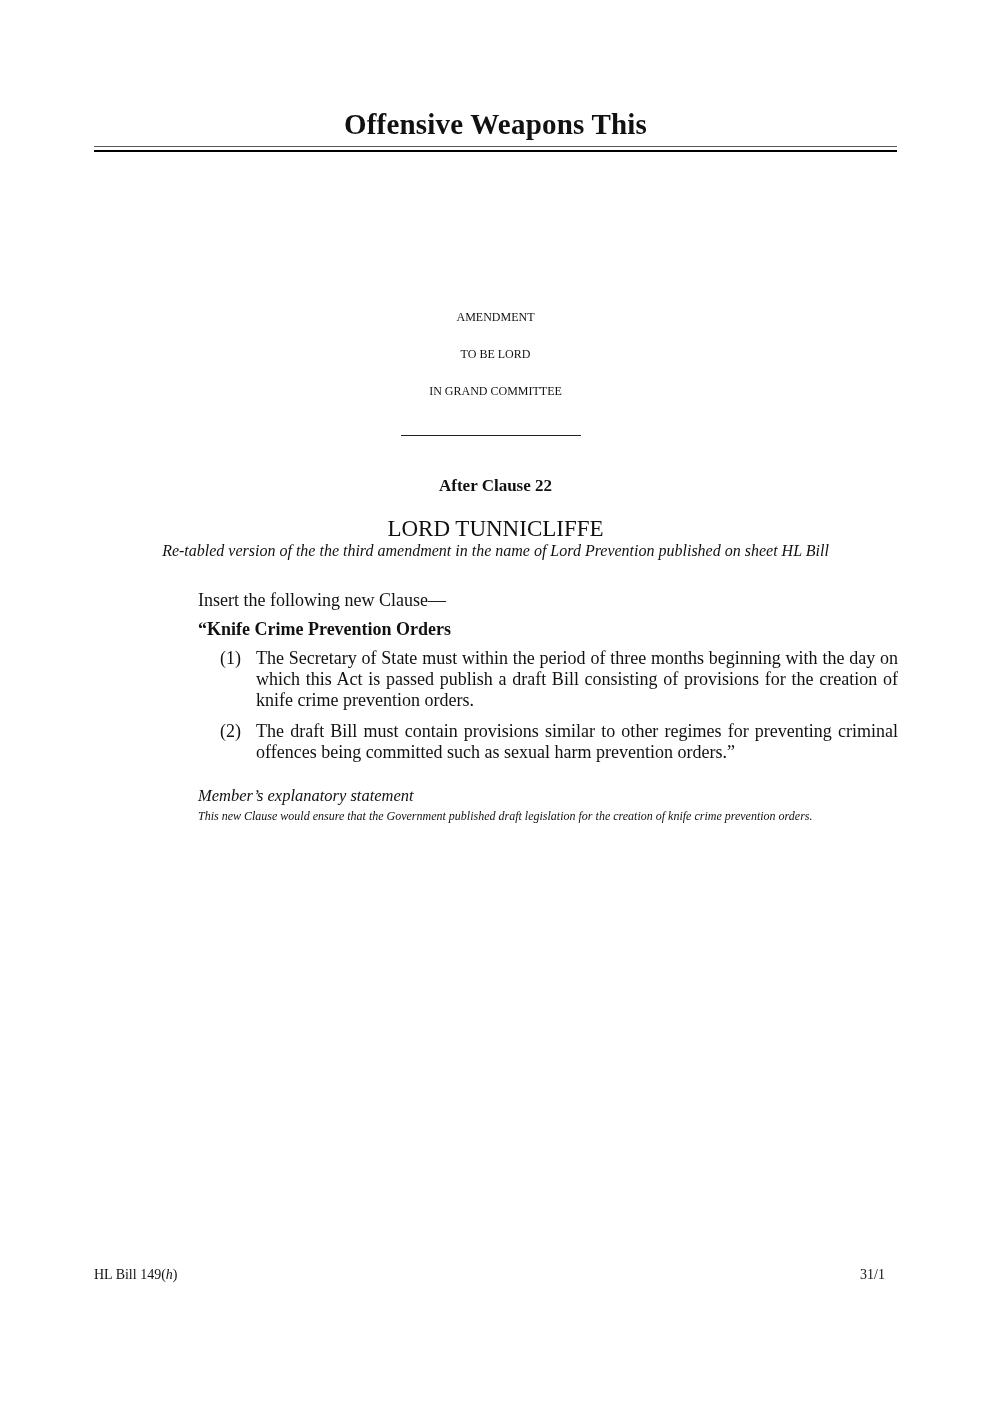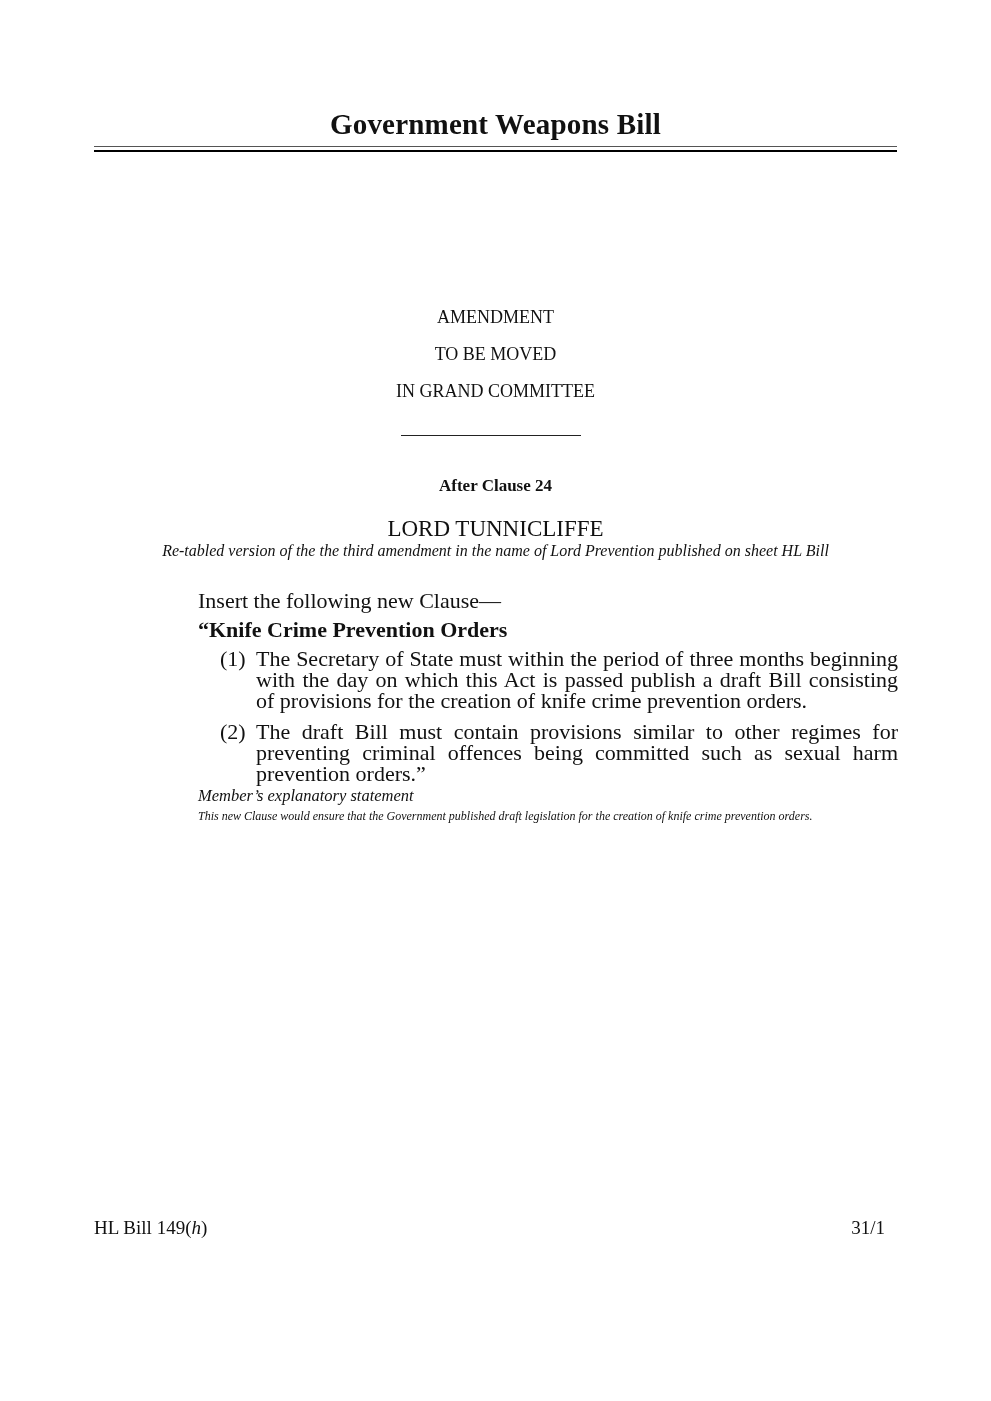--- a/index.html
+++ b/index.html
@@ -3,49 +3,49 @@
 <meta charset="utf-8">
 <style>
   html, body { margin: 0; padding: 0; background: #ffffff; }
   body { width: 991px; height: 1401px; position: relative; overflow: hidden;
          font-family: "Liberation Serif", "DejaVu Serif", serif; color: #111; }
   .abs { position: absolute; }
   .title { left: 94px; width: 803px; top: 106px; text-align: center;
            font-size: 29px; font-weight: bold; line-height: 36px; letter-spacing: 0.2px; }
   .rule-thin { left: 94px; width: 803px; top: 146px; height: 1px; background: #555; }
   .rule-thick { left: 94px; width: 803px; top: 150px; height: 2px; background: #000; }
-  .center-line { left: 94px; width: 803px; text-align: center; font-size: 18px; line-height: 22px; }
+  .center-line { left: 94px; width: 803px; text-align: center; font-size: 12px; line-height: 22px; }
   .short-rule { left: 401px; width: 180px; top: 435px; height: 1px; background: #222; }
   .bold { font-weight: bold; }
   .italic { font-style: italic; }
   .retabled { left: 100px; width: 791px; top: 541px; text-align: center;
               font-size: 16px; line-height: 19px; font-style: italic; }
-  .body-text { font-size: 22px; line-height: 21px; }
+  .body-text { font-size: 18px; line-height: 21px; }
   .para { left: 198px; width: 700px; }
   .sub { left: 220px; width: 678px; display: flex; }
   .sub .num { width: 36px; flex: 0 0 36px; }
   .sub .txt { flex: 1; text-align: justify; }
   .ex-head { left: 198px; top: 786px; font-size: 16.5px; line-height: 20px; font-weight: normal; font-style: italic; }
   .ex-body { left: 198px; width: 700px; top: 806px; font-size: 12px; line-height: 20px; font-style: italic; text-align: justify; }
-  .footer { top: 1218px; font-size: 19px; line-height: 20px; }
+  .footer { top: 1265px; font-size: 14px; line-height: 20px; }
 </style>
 </head>
 <body>
 
-<div class="abs title">Government Weapons Bill</div>
+<div class="abs title">Offensive Weapons This</div>
 <div class="abs rule-thin"></div>
 <div class="abs rule-thick"></div>
 
 <div class="abs center-line" style="top:306px">AMENDMENT</div>
-<div class="abs center-line" style="top:343px">TO BE MOVED</div>
+<div class="abs center-line" style="top:343px">TO BE LORD</div>
 <div class="abs center-line" style="top:380px">IN GRAND COMMITTEE</div>
 
 <div class="abs short-rule"></div>
 
-<div class="abs center-line bold" style="top:475px; font-size:17px">After Clause 24</div>
+<div class="abs center-line bold" style="top:475px; font-size:17px">After Clause 22</div>
 
 <div class="abs center-line" style="top:518px; font-size:23px">LORD TUNNICLIFFE</div>
 
 <div class="abs retabled">
   <div>Re-tabled version of the the third amendment in the name of Lord Prevention published on sheet HL Bill</div>
 </div>
 
 <div class="abs para body-text" style="top:590px">Insert the following new Clause—</div>
 <div class="abs para body-text bold" style="top:619px">“Knife Crime Prevention Orders</div>
 

